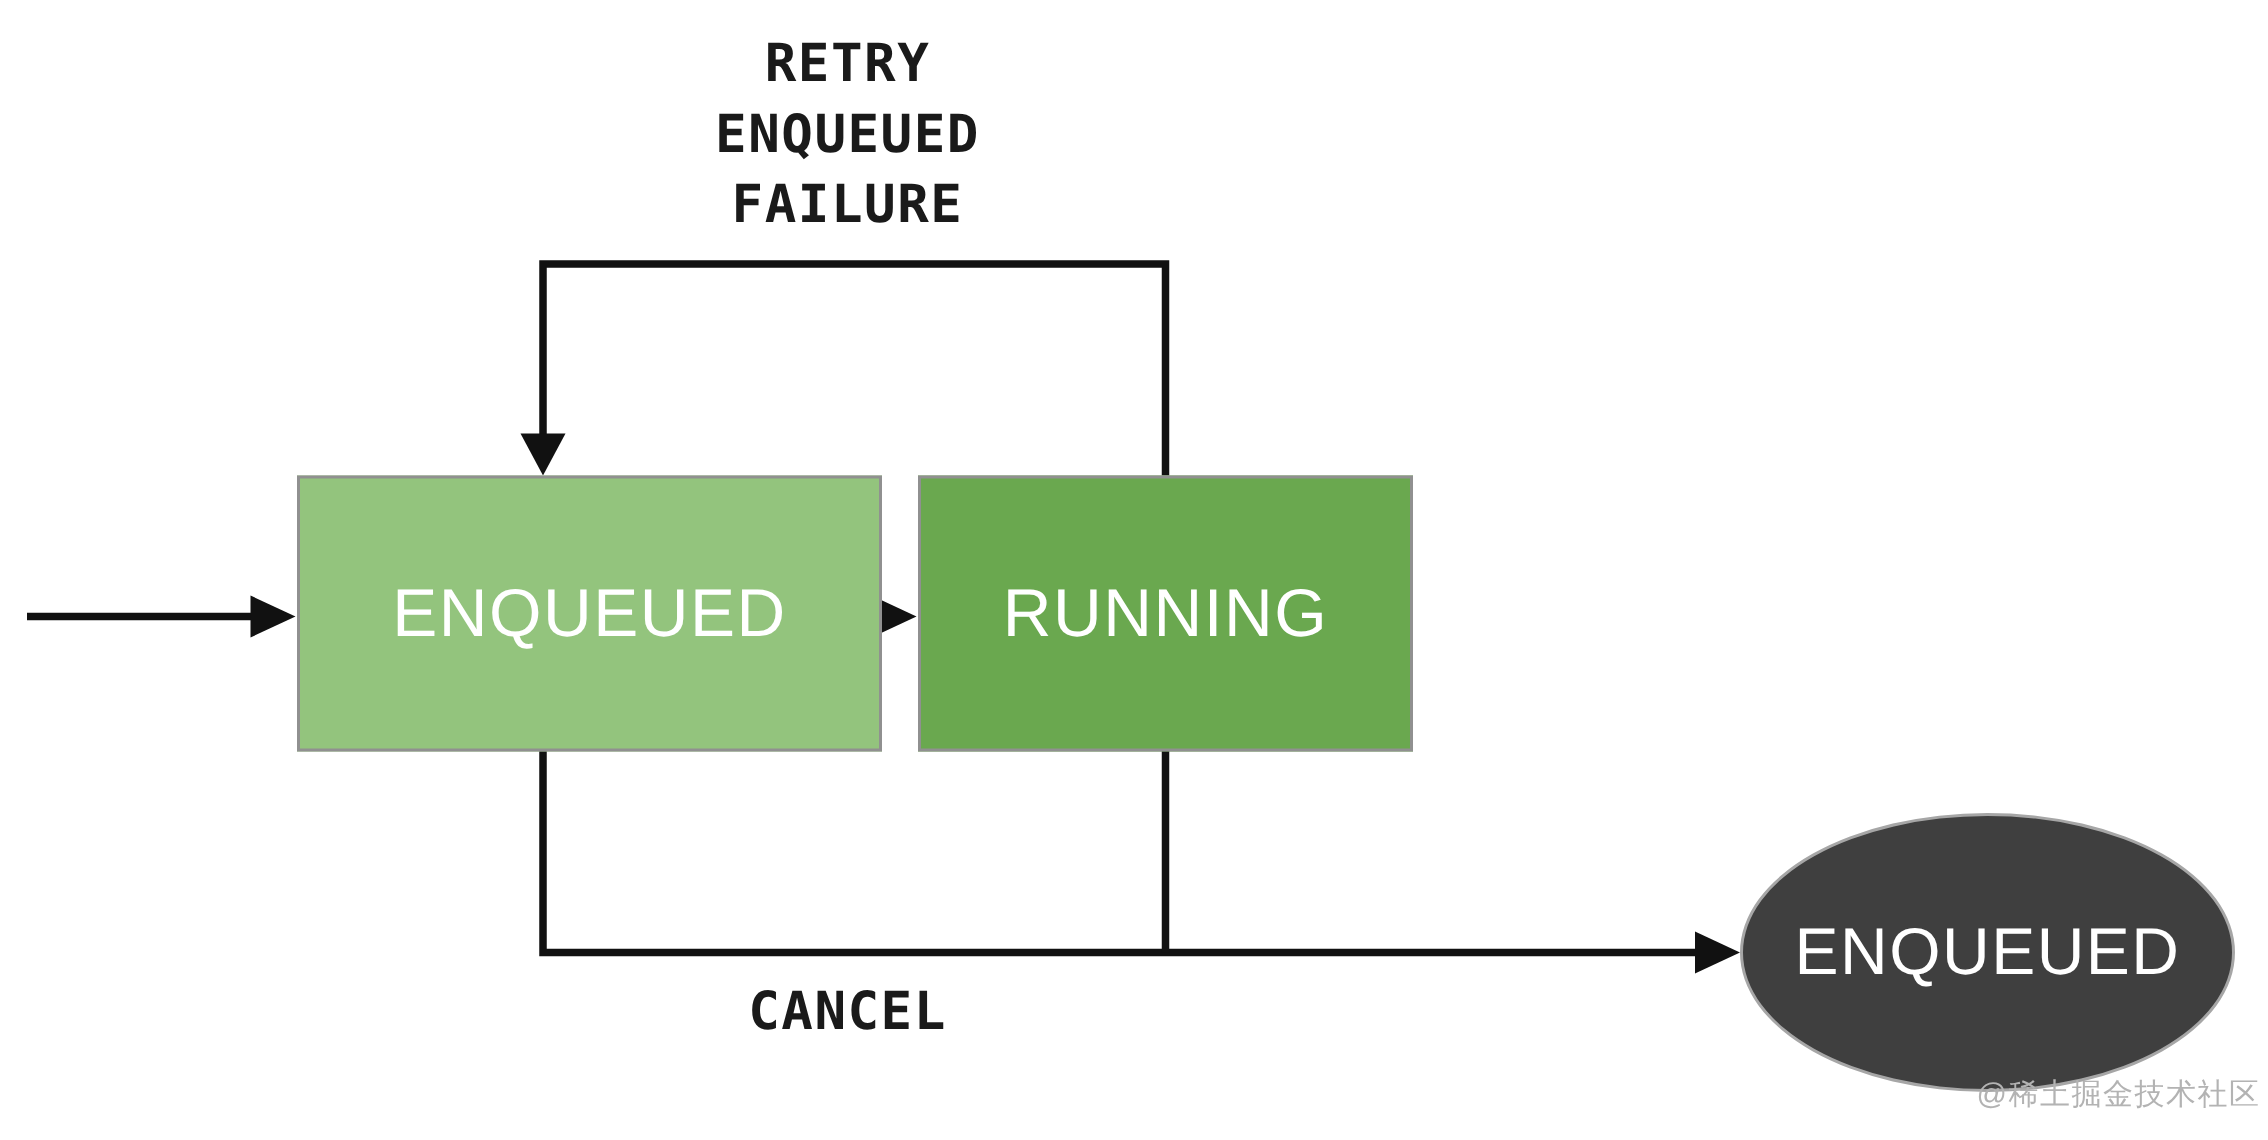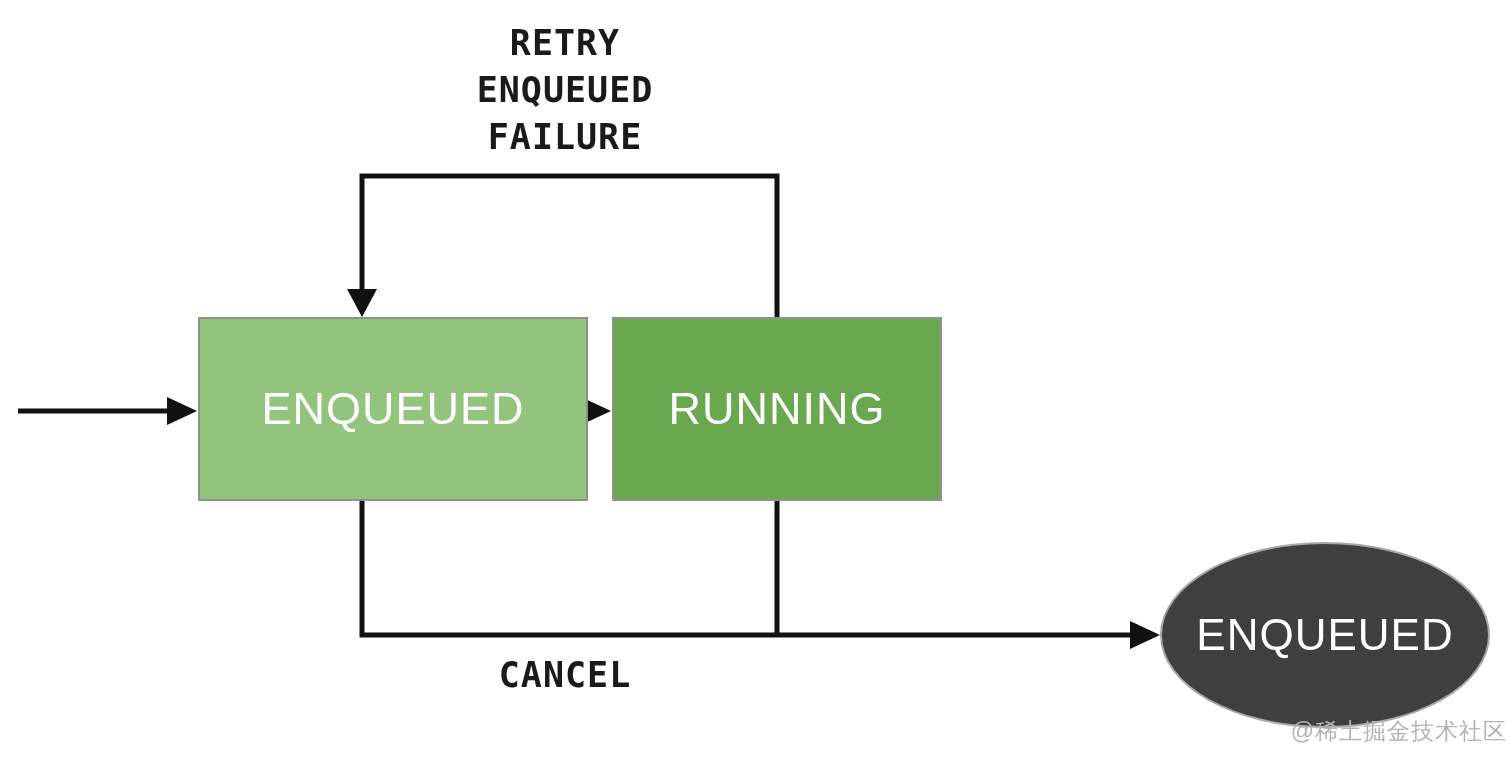--- a/index.html
+++ b/index.html
@@ -69,21 +69,21 @@
     line-height: 47px;
     color: #1A1A1A;
     letter-spacing: 1px;
   }
   .edge-label-retry { top: 20px; }
   .edge-label-cancel { top: 652px; }
   .watermark {
     position: absolute;
     right: 17px;
     top: 716px;
-    font-size: 23px;
+    font-size: 20px;
     color: #B3B3B3;
     letter-spacing: 1px;
     z-index: 5;
   }
 </style>
 </head>
 <body>
 
 <div class="canvas">
 

